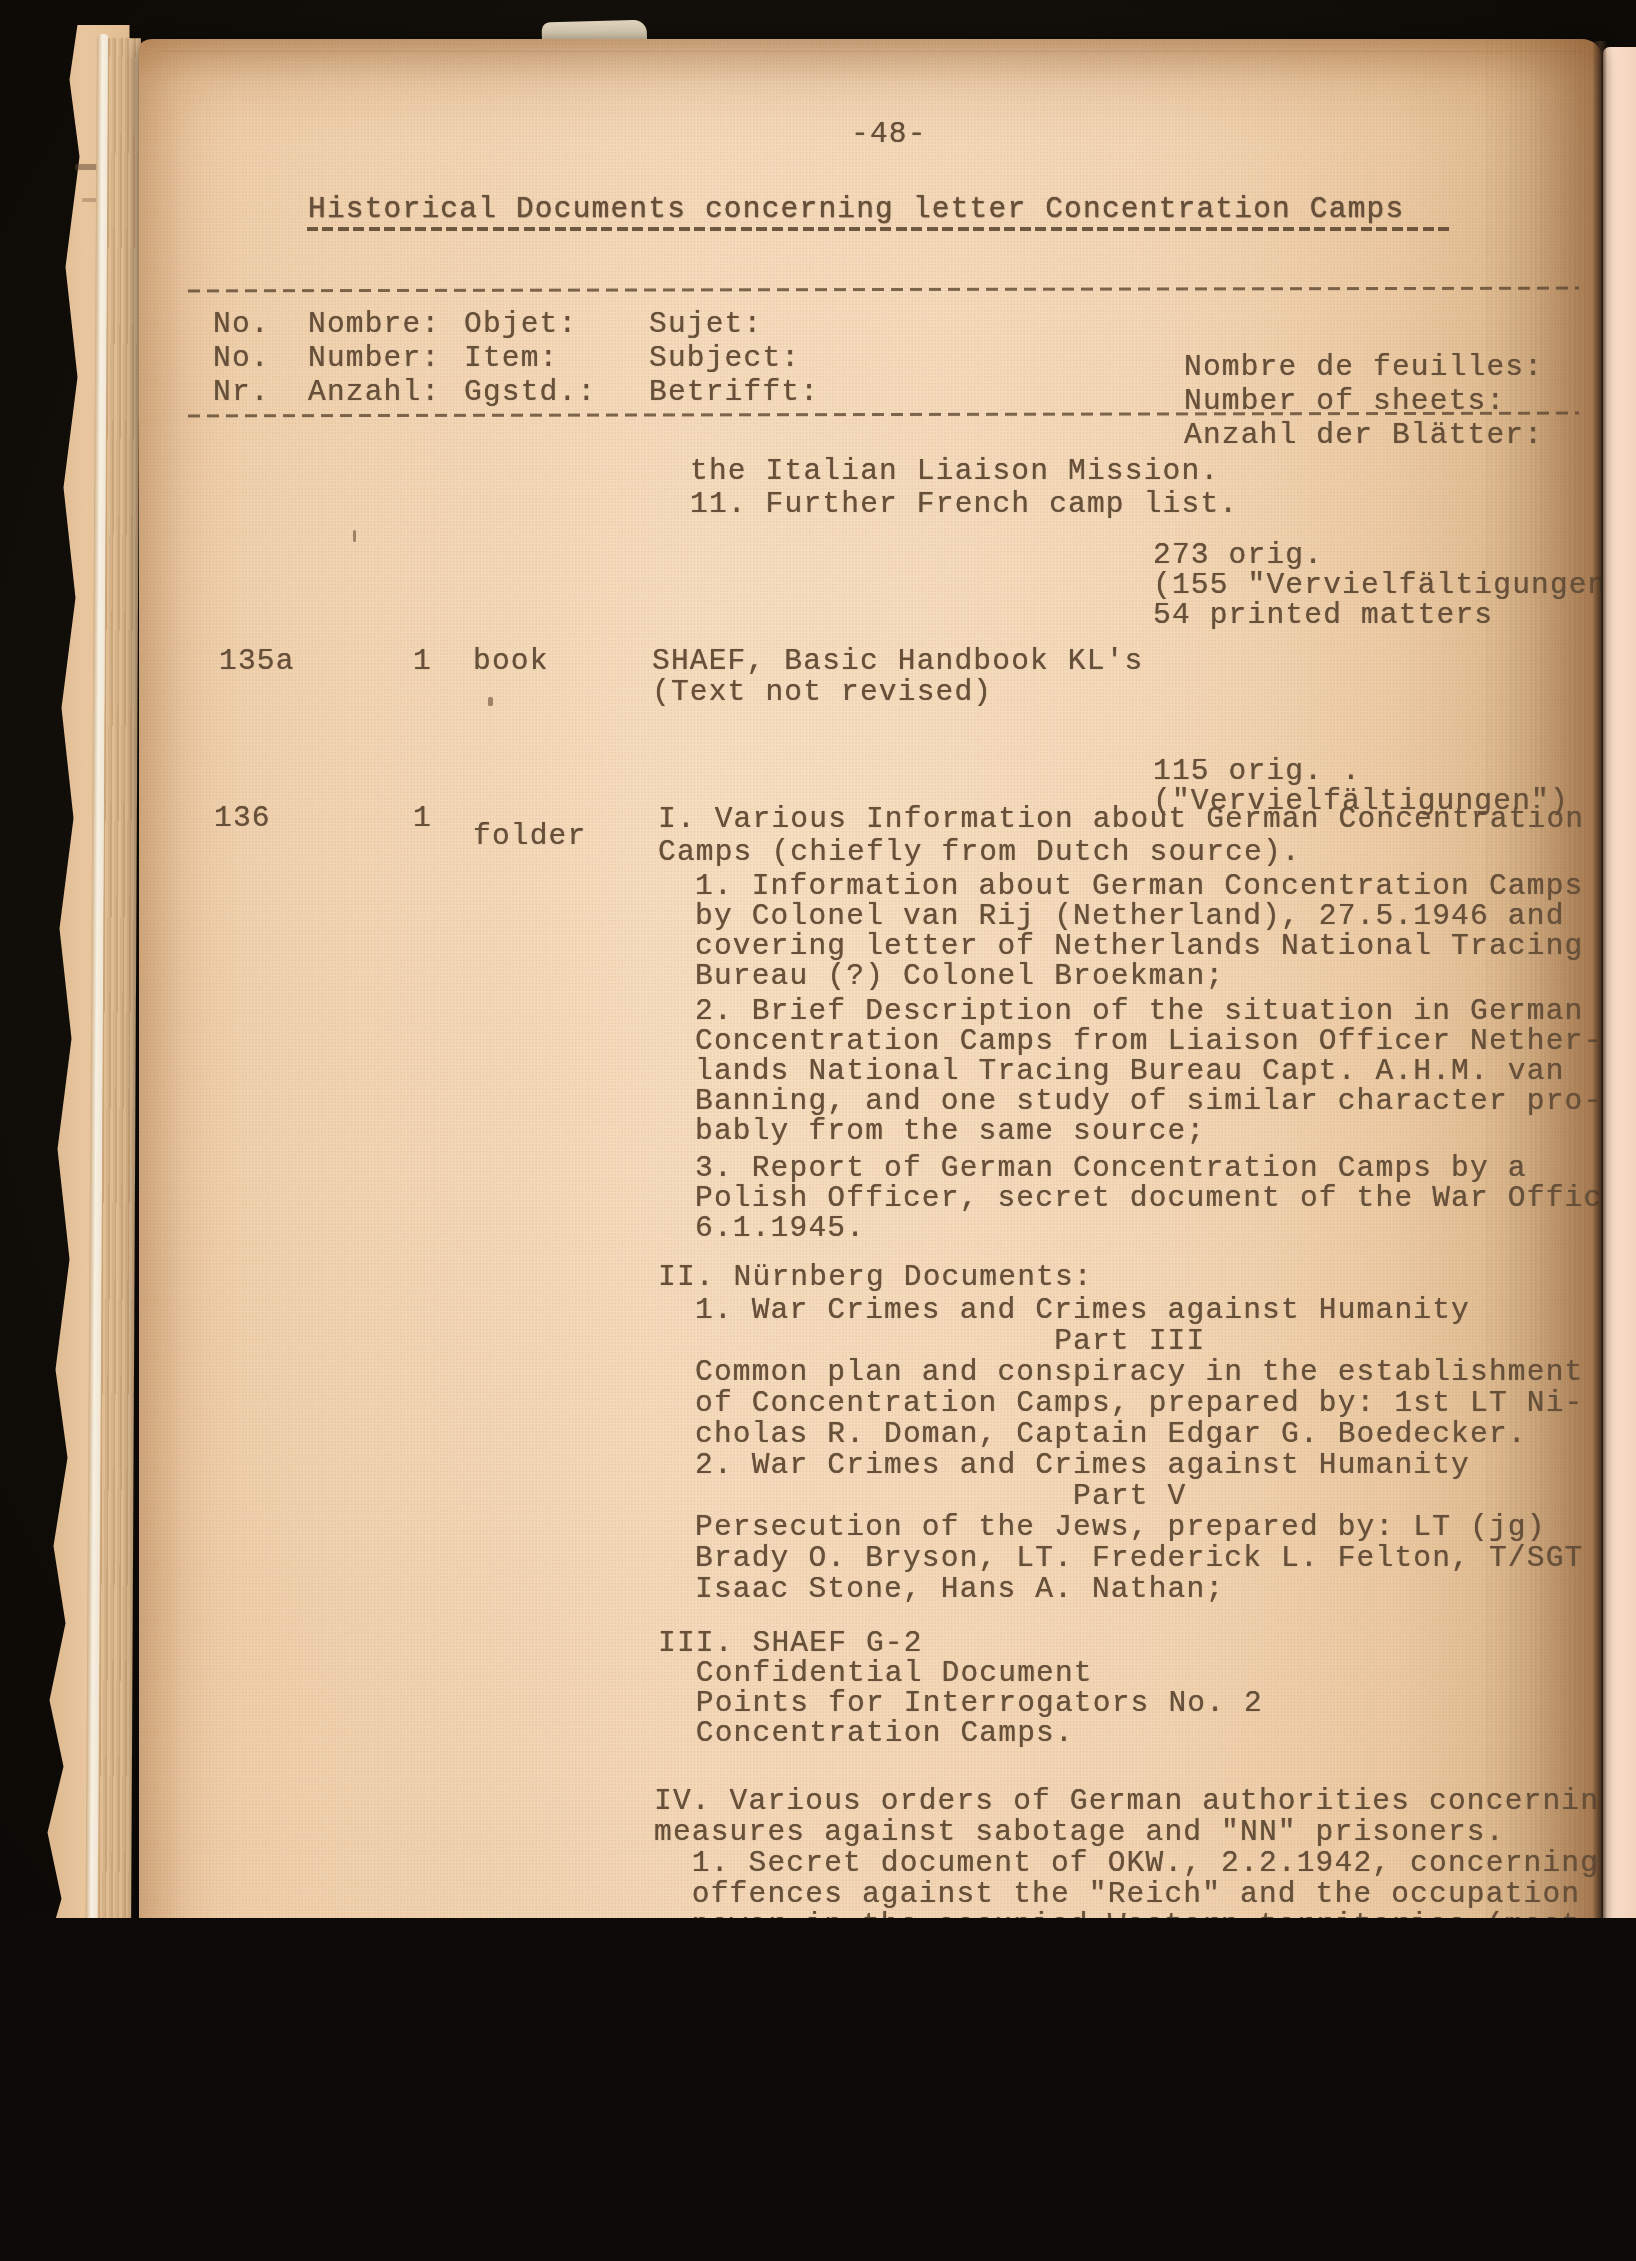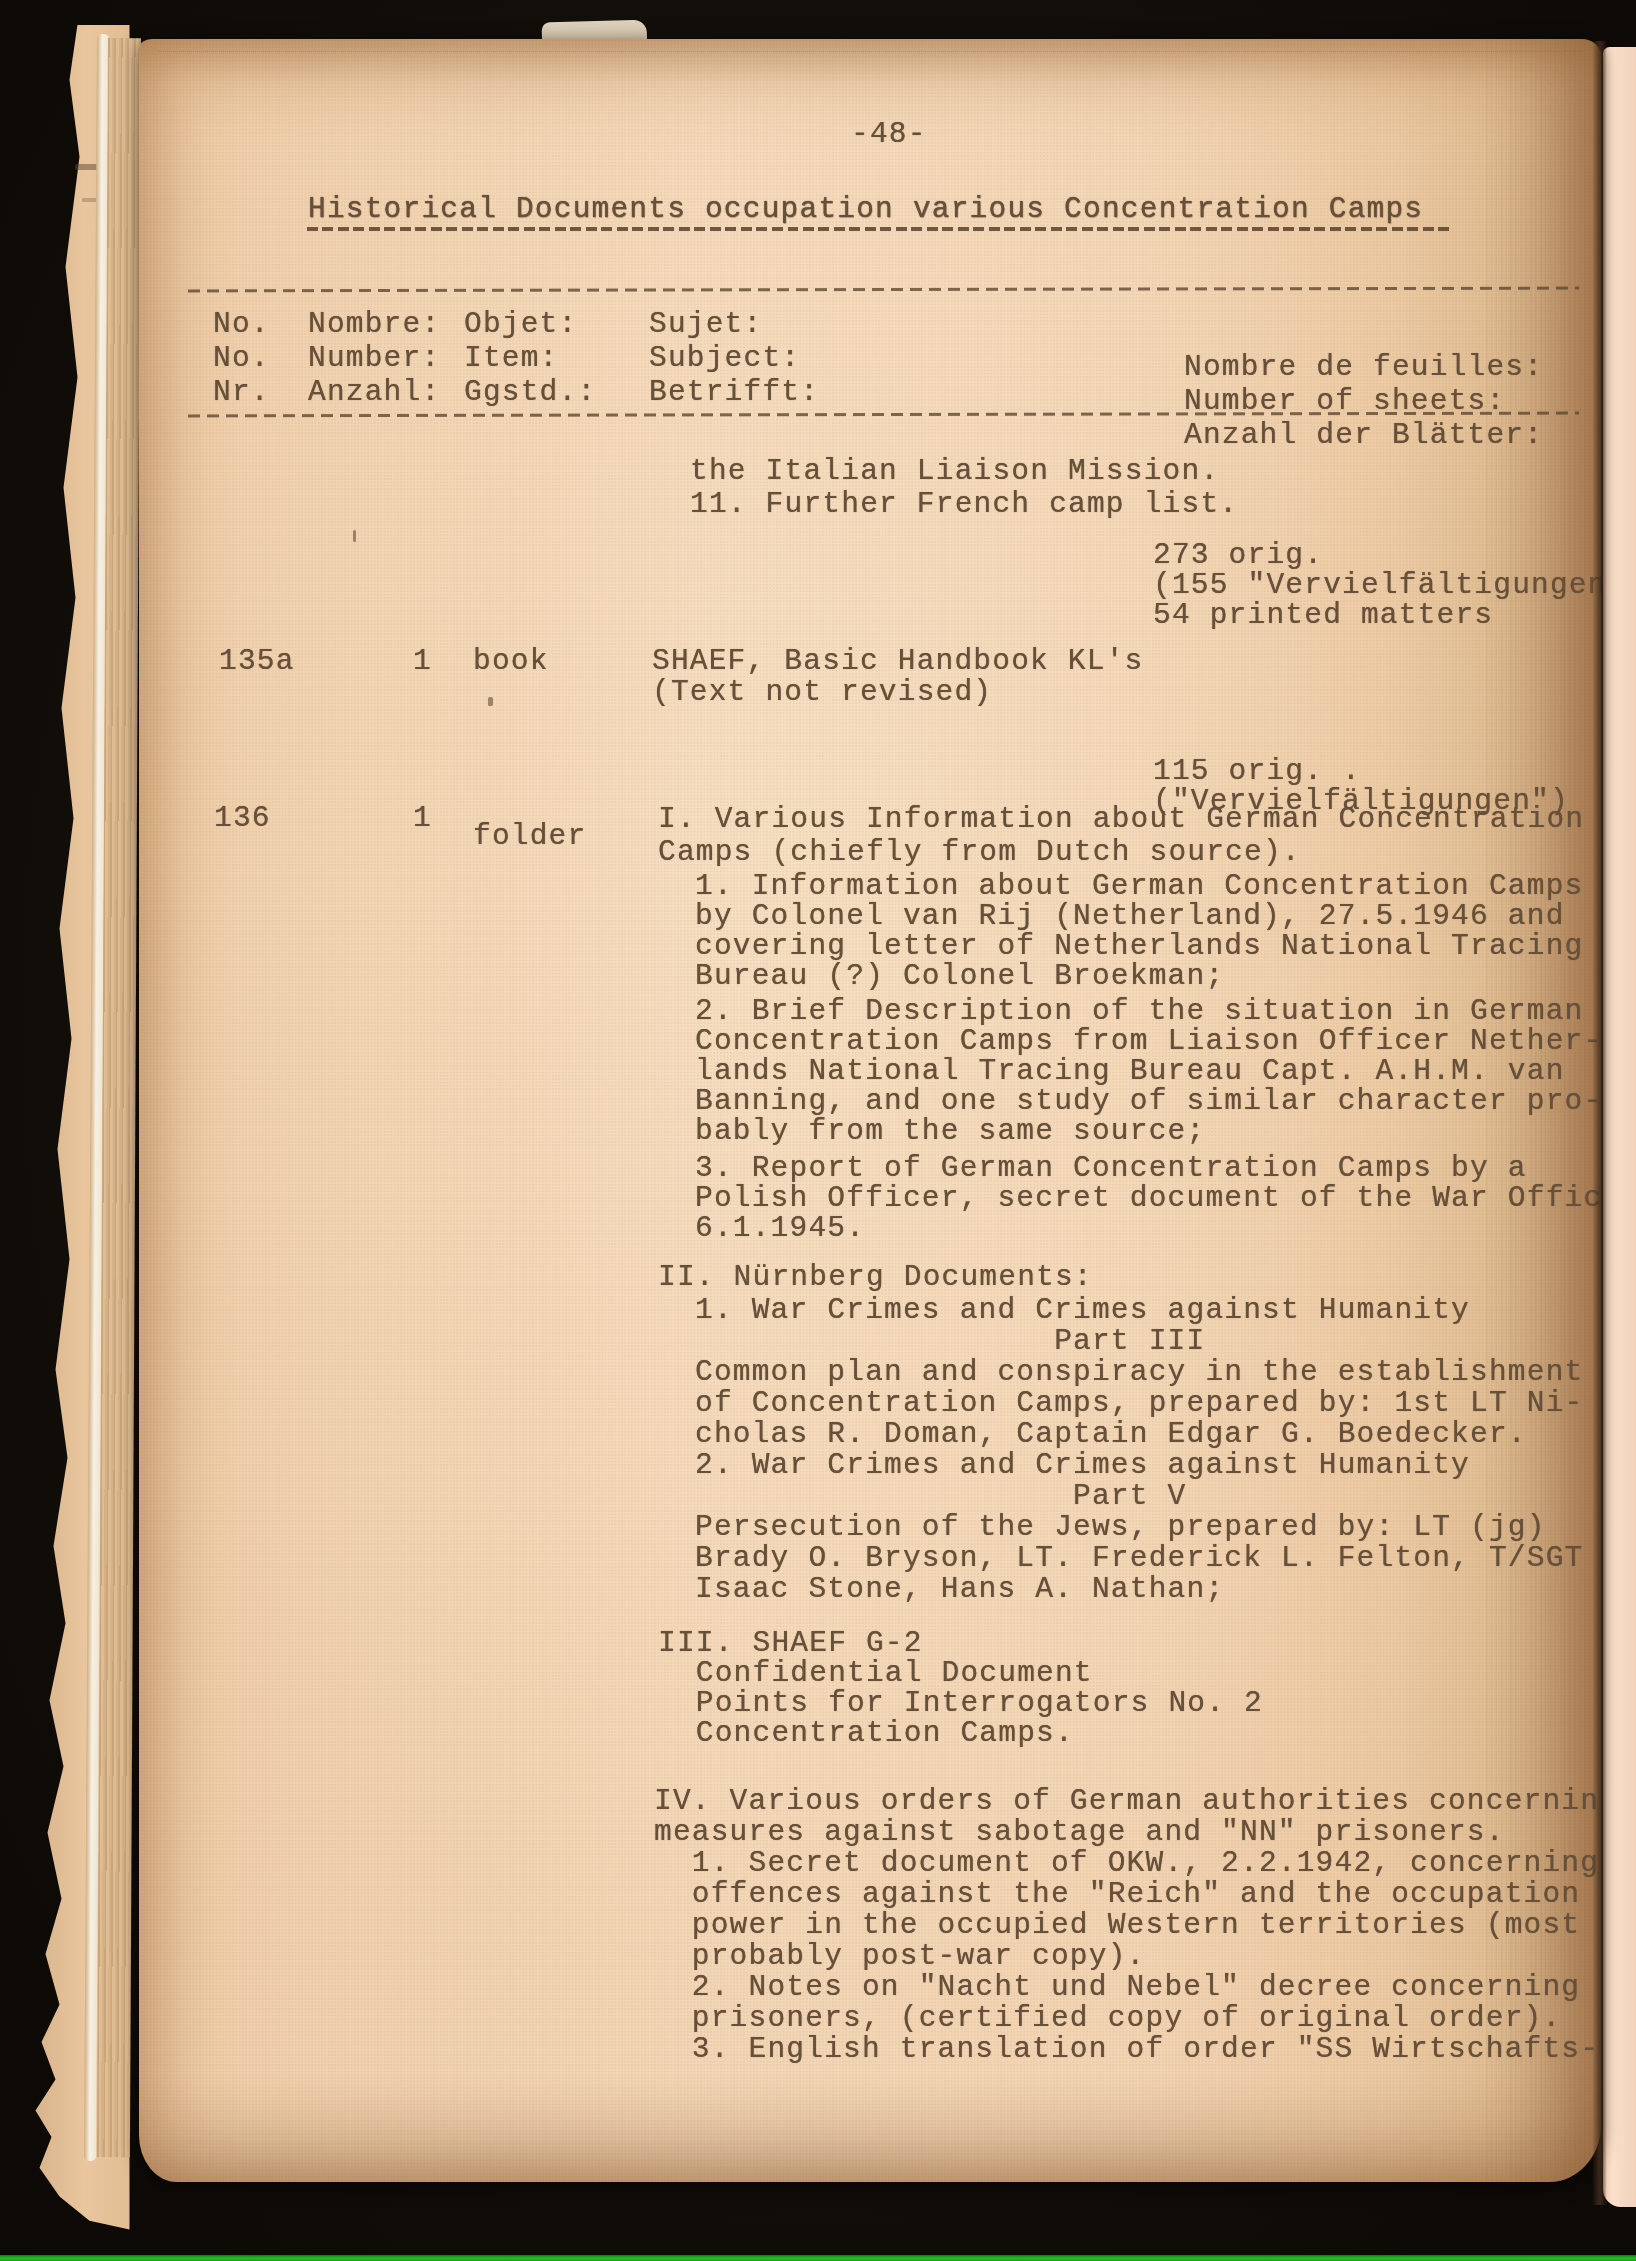--- a/index.html
+++ b/index.html
@@ -1,18 +1,18 @@
 <!DOCTYPE html>
 <html style="font-size:13px"><head>
 <meta charset="utf-8">
 <style>
   html,body{margin:0;padding:0;background:#0d0a07;}
   #scan{
     position:relative;
-    width:1636px;height:2261px;
+    width:1636px;height:1918px;
     background:radial-gradient(ellipse at 50% 45%, #1a140e 0%, #120e09 60%, #0c0906 100%);
     overflow:hidden;
     font-family:"Liberation Mono","DejaVu Sans Mono",monospace;
   }
   
   .under-page{
     position:absolute;left:29.5px;top:24.5px;width:100px;height:2205px;z-index:1;
     background:linear-gradient(90deg,#d7b289 0%,#e9c69e 55%,#e2bd93 100%);
     clip-path:polygon(48% 0%,100% 0%,100% 100%,60% 99.6%,30% 98.5%,10% 97.2%,22% 95.8%,6% 94.6%,26% 93.2%,12% 91.5%,30% 89.8%,16% 87.5%,32% 85%,18% 82%,34% 79%,20% 76%,36% 72.5%,24% 69%,38% 65%,26% 61%,40% 56%,28% 51%,42% 46%,30% 41%,44% 36%,32% 31%,46% 26%,34% 21%,48% 16%,36% 11%,50% 6%,40% 2.5%);
   }
@@ -101,21 +101,21 @@
   <div class="page-stack-edge"></div>
   <div class="bookmark-tab"></div>
   <div class="next-page"></div>
   <div class="gutter-shadow"></div>
 
   <div class="main-page">
     <div class="perforation"></div>
 
     <div class="tw" style="left:712px;top:80px;">-48-</div>
 
-    <div class="tw doc-title" style="left:169px;top:155px;">Historical Documents occupation various Concentration Camps</div>
+    <div class="tw doc-title" style="left:169px;top:155px;">Historical Documents concerning letter Concentration Camps</div>
     <div class="title-underline" style="left:168px;top:188px;width:1145px;"></div>
 
     <div class="dashed-rule" style="left:49px;top:249px;width:1391px;"></div>
 
     <div class="tw" style="left:74px;top:268px;line-height:34px;">No.
 No.
 Nr.</div>
     <div class="tw" style="left:169px;top:268px;line-height:34px;">Nombre:
 Number:
 Anzahl:</div>

